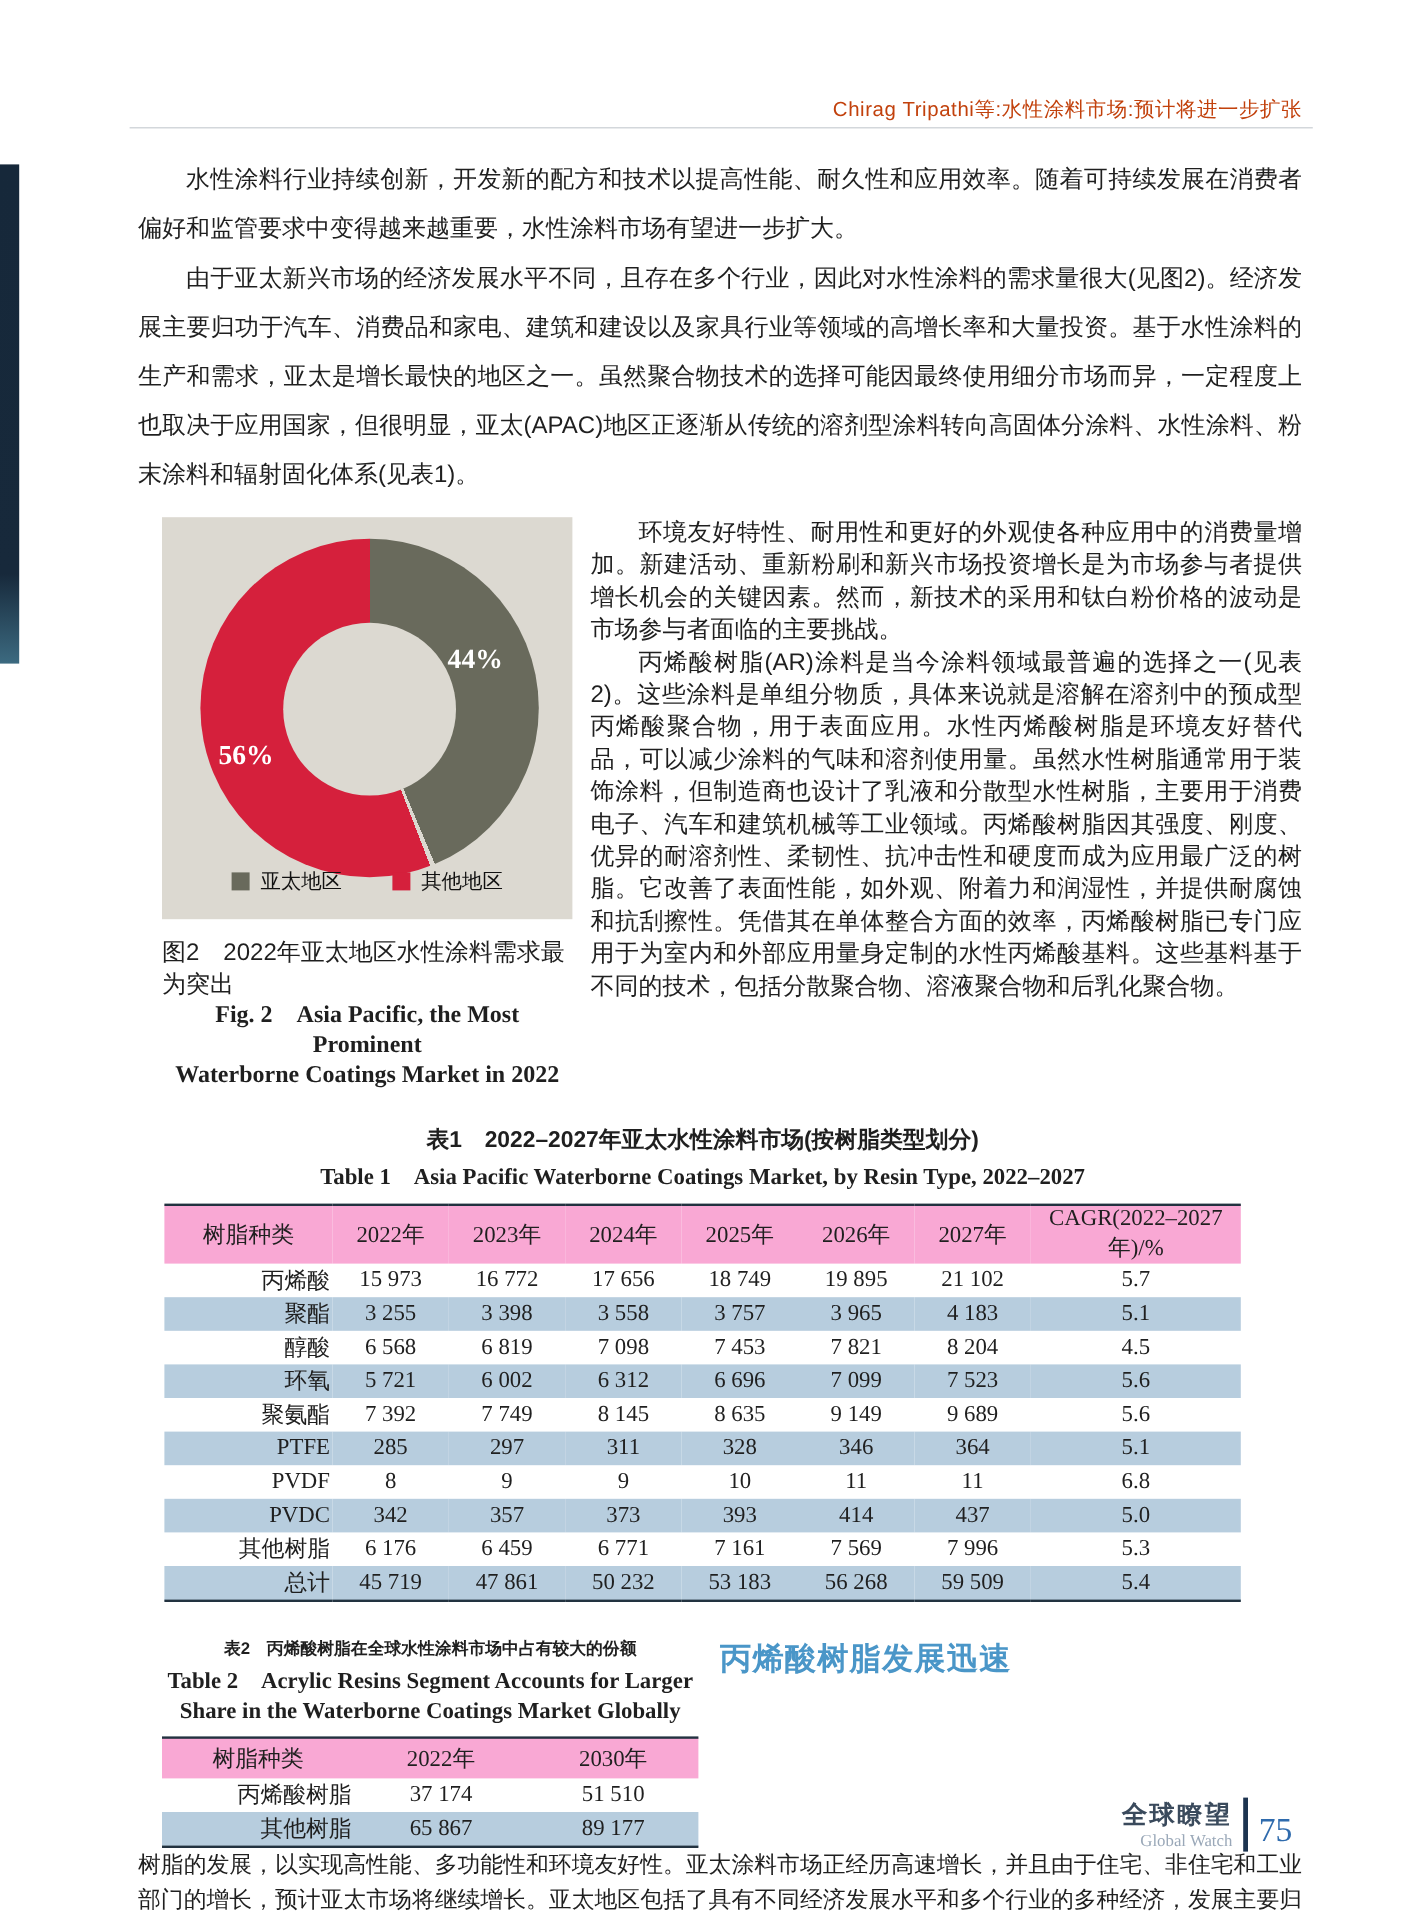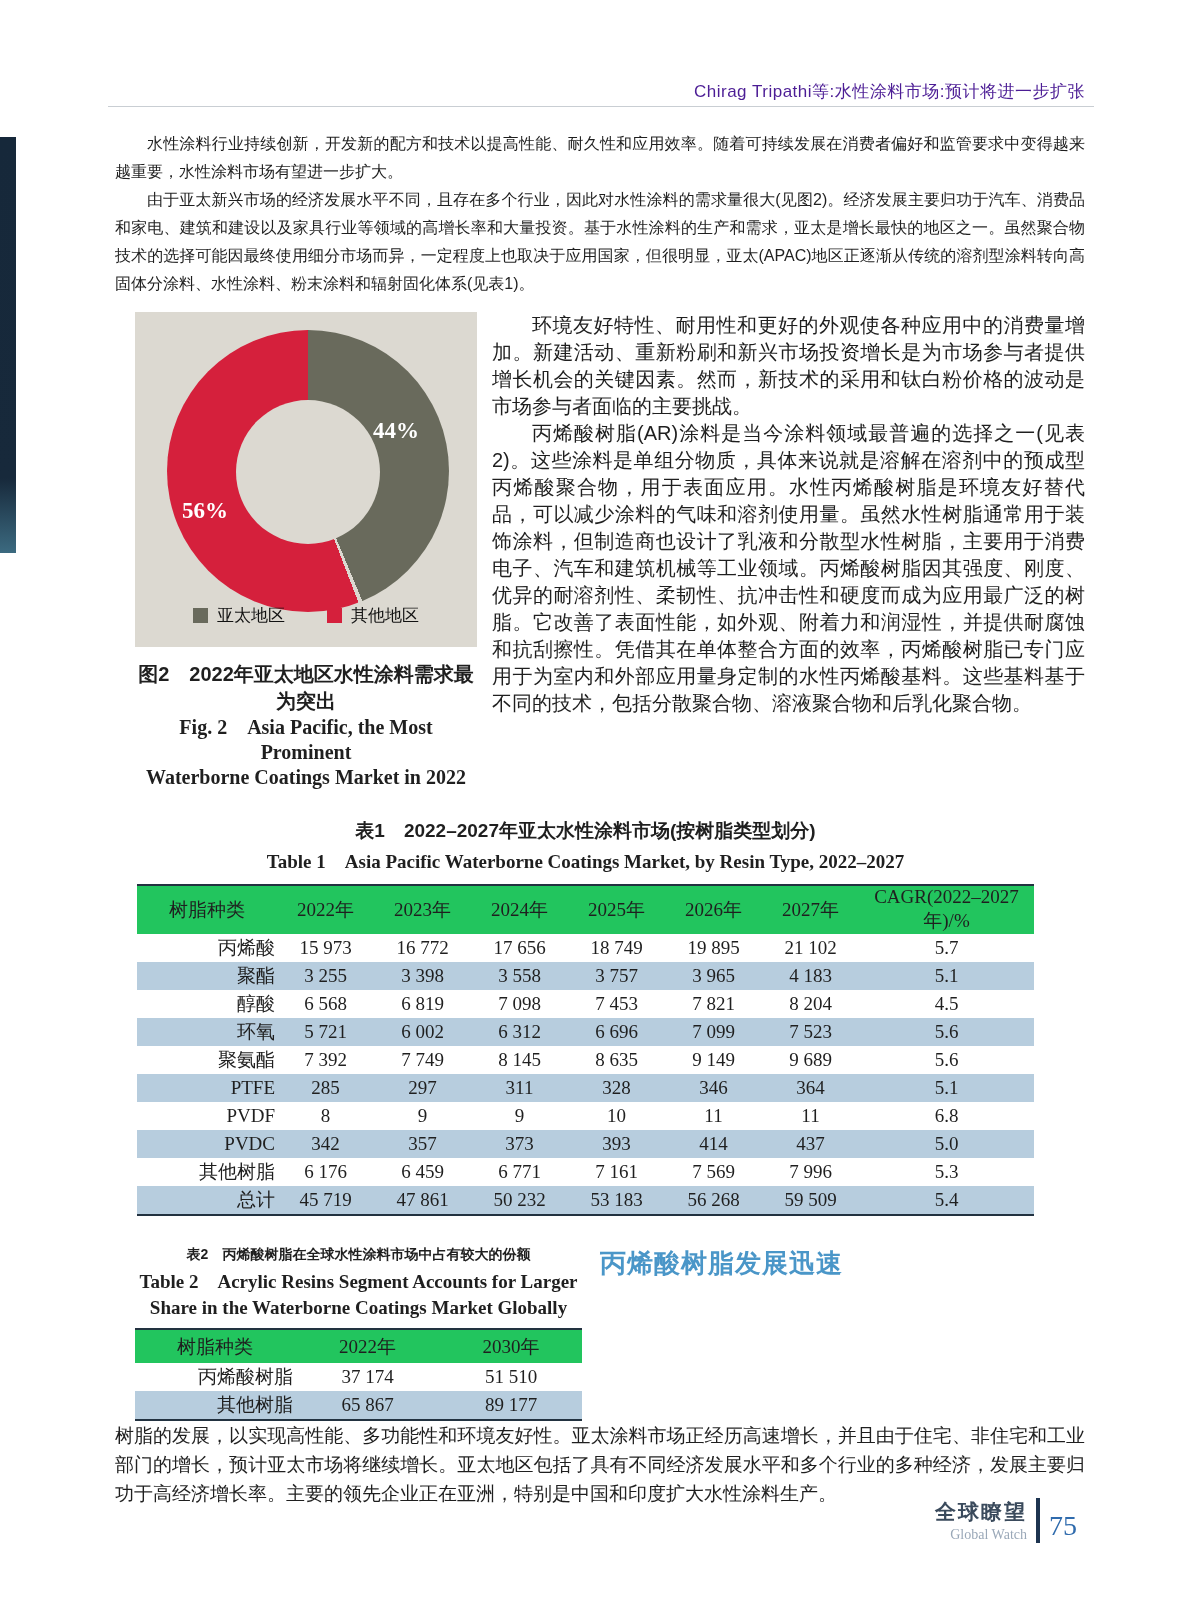--- a/index.html
+++ b/index.html
@@ -1,50 +1,50 @@
 <!DOCTYPE html>
 <html><head>
 <meta charset="utf-8">
 <style>
   html,body{margin:0;padding:0;background:#ffffff;}
   .page{position:relative;width:1187px;height:1600px;background:#ffffff;
         font-family:"Liberation Sans","DejaVu Sans",sans-serif;color:#1f1f1f;overflow:hidden;}
   .accent-bar{position:absolute;left:0;top:137px;width:16px;height:416px;
         background:linear-gradient(180deg,#16283a 0%,#17293b 82%,#3c6a80 100%);}
   .running-head{position:absolute;top:80px;left:115px;width:970px;text-align:right;
-        font-size:17px;color:#4c1d95;letter-spacing:0.5px;}
+        font-size:17px;color:#c2410c;letter-spacing:0.5px;}
   .head-rule{position:absolute;top:106px;left:108px;width:986px;border-top:1.5px solid #c9ced3;}
   .content{position:absolute;top:130px;left:115px;width:970px;}
-  p.body{margin:0;font-size:16px;line-height:28px;text-align:justify;text-indent:2em;}
+  p.body{margin:0;font-size:20px;line-height:41px;text-align:justify;text-indent:2em;}
   
   .twocol{display:flex;margin-top:14px;}
   .figcol{flex:none;width:342px;margin-left:20px;}
   .chartbox{position:relative;width:342px;height:335px;background:#dcd9d1;}
   .donut{position:absolute;left:32px;top:18px;width:282px;height:282px;border-radius:50%;}
   .hole{position:absolute;left:101px;top:88px;width:144px;height:144px;border-radius:50%;background:#dcd9d1;}
   .pct{position:absolute;color:#ffffff;font-weight:bold;font-size:23px;
        font-family:"Liberation Serif","DejaVu Serif",serif;}
   .pct-a{left:238px;top:106px;}
   .pct-b{left:47px;top:186px;}
   .legend{position:absolute;left:0;top:292px;width:100%;display:flex;justify-content:center;gap:42px;}
   .legend-item{display:flex;align-items:center;gap:9px;font-size:17px;color:#111;}
   .swatch{width:15px;height:15px;flex:none;}
-  .figcap-zh{margin-top:14px;text-align:center;font-weight:bold;font-size:20px;}
+  .figcap-zh{margin-top:14px;text-align:left;font-weight:normal;font-size:20px;}
   .figcap-en{text-align:center;font-weight:bold;font-size:20px;line-height:25px;
        font-family:"Liberation Serif","DejaVu Serif",serif;}
   .figrightcol{flex:1;margin-left:15px;}
   .figrightcol p{margin:0;font-size:20px;line-height:27px;text-align:justify;text-indent:2em;}
   
   .tbl1-block{margin-top:28px;margin-left:22px;width:897px;}
   .tbl-title-zh{text-align:center;font-weight:bold;font-size:19px;}
   .tbl-title-en{text-align:center;font-weight:bold;font-size:19px;margin-top:5px;
        font-family:"Liberation Serif","DejaVu Serif",serif;}
   table.data{border-collapse:collapse;width:100%;margin-top:9px;
        font-family:"Liberation Serif","DejaVu Serif",serif;}
-  table.data thead tr{background:#22c55e;border-top:2.5px solid #223240;}
+  table.data thead tr{background:#f9a8d4;border-top:2.5px solid #223240;}
   table.data th{font-weight:normal;font-size:19px;height:33px;text-align:center;padding:0 2px;}
   table.data td{font-size:19px;height:28px;text-align:center;padding:0 2px;}
   table.data tbody td:first-child{text-align:right;padding-left:10px;}
   table.data tbody tr:nth-child(even){background:#b7cdde;}
   table.data tbody tr:last-child{border-bottom:2.5px solid #223240;}
   
   .bottom-twocol{display:flex;margin-top:30px;}
   .t2col{flex:none;width:447px;margin-left:20px;}
   .t2col .tbl-title-zh{font-size:14px;}
   .sectioncol{flex:1;margin-left:18px;}

